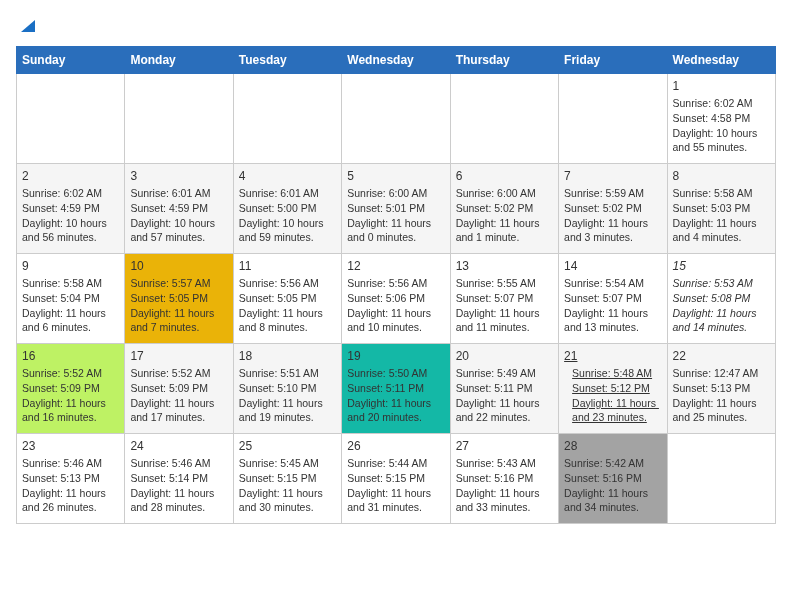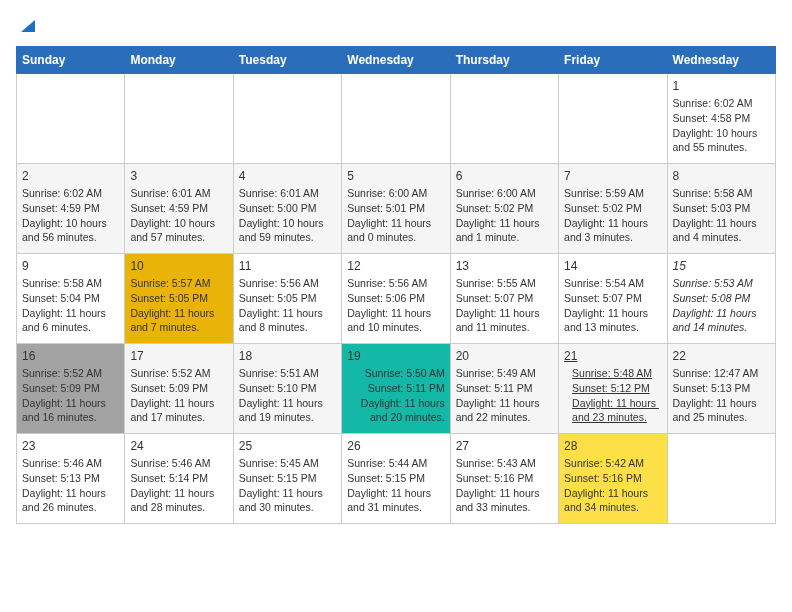--- a/index.html
+++ b/index.html
@@ -215,41 +215,41 @@
 Daylight: 11 hours and 13 minutes.</div>
         </td>
         <td style="background-color: rgb(255, 255, 255); font-style: italic;">
           <span class="day-num">15</span>
           <div class="day-info" style="white-space: pre-wrap;">Sunrise: 5:53 AM
 Sunset: 5:08 PM
 Daylight: 11 hours and 14 minutes.</div>
         </td>
       </tr>
       <tr>
-        <td style="background-color: #a3a3a3; margin-left: 10px;">
+        <td style="background-color: #bef264; margin-left: 10px;">
           <span class="day-num">16</span>
           <div class="day-info" style="white-space: pre-wrap;">Sunrise: 5:52 AM
 Sunset: 5:09 PM
 Daylight: 11 hours and 16 minutes.</div>
         </td>
         <td style="background-color: rgb(245, 245, 245);">
           <span class="day-num">17</span>
           <div class="day-info" style="white-space: pre-wrap;">Sunrise: 5:52 AM
 Sunset: 5:09 PM
 Daylight: 11 hours and 17 minutes.</div>
         </td>
         <td style="background-color: rgb(245, 245, 245);">
           <span class="day-num">18</span>
           <div class="day-info" style="white-space: pre-wrap;">Sunrise: 5:51 AM
 Sunset: 5:10 PM
 Daylight: 11 hours and 19 minutes.</div>
         </td>
         <td style="background-color: #14b8a6;">
           <span class="day-num">19</span>
-          <div class="day-info" style="white-space: pre-wrap; text-align: right;">Sunrise: 5:50 AM
+          <div class="day-info" style="white-space: pre-wrap;">Sunrise: 5:50 AM
 Sunset: 5:11 PM
 Daylight: 11 hours and 20 minutes.</div>
         </td>
         <td style="background-color: rgb(245, 245, 245);">
           <span class="day-num">20</span>
           <div class="day-info" style="white-space: pre-wrap;">Sunrise: 5:49 AM
 Sunset: 5:11 PM
 Daylight: 11 hours and 22 minutes.</div>
         </td>
         <td style="background-color: rgb(245, 245, 245); text-decoration: underline;">
@@ -289,21 +289,21 @@
           <div class="day-info" style="white-space: pre-wrap;">Sunrise: 5:44 AM
 Sunset: 5:15 PM
 Daylight: 11 hours and 31 minutes.</div>
         </td>
         <td style="background-color: rgb(255, 255, 255);">
           <span class="day-num">27</span>
           <div class="day-info" style="white-space: pre-wrap;">Sunrise: 5:43 AM
 Sunset: 5:16 PM
 Daylight: 11 hours and 33 minutes.</div>
         </td>
-        <td style="background-color: #fde047;">
+        <td style="background-color: #a3a3a3;">
           <span class="day-num">28</span>
           <div class="day-info" style="white-space: pre-wrap;">Sunrise: 5:42 AM
 Sunset: 5:16 PM
 Daylight: 11 hours and 34 minutes.</div>
         </td>
         <td class="empty" style="background-color: rgb(255, 255, 255);"></td>
       </tr>
     </tbody>
 </table>
 

